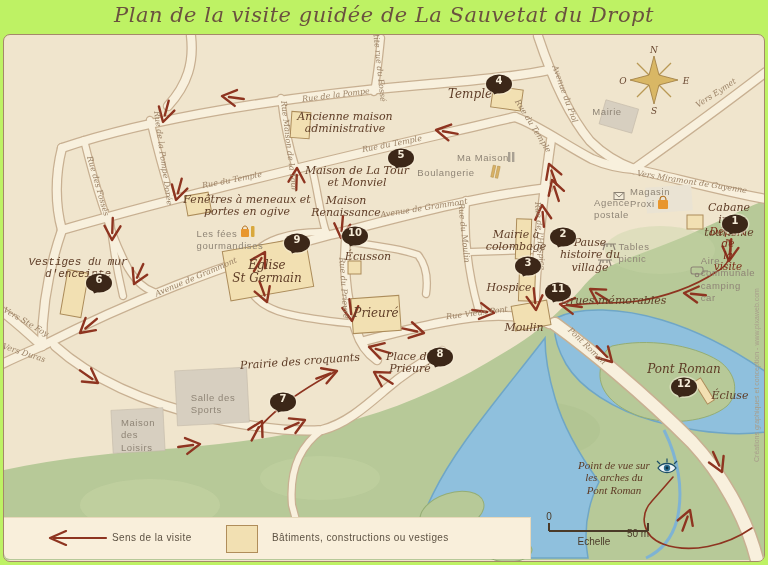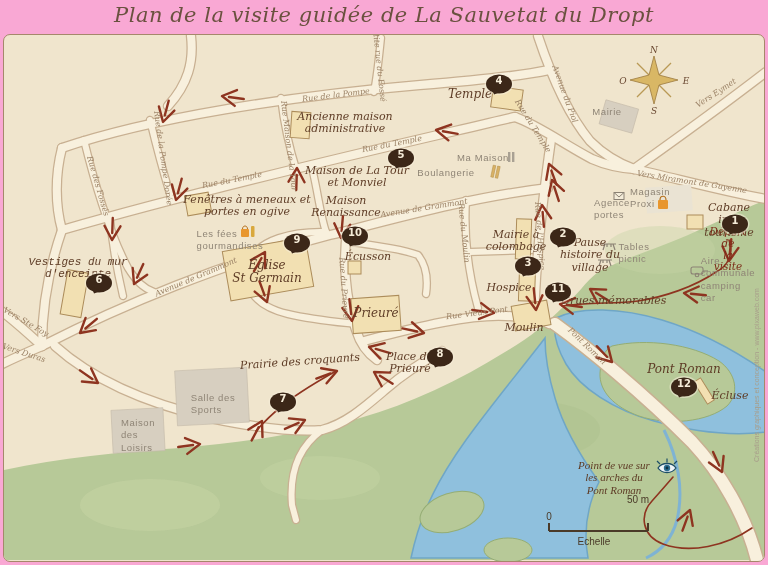--- a/index.html
+++ b/index.html
@@ -1,16 +1,16 @@
 <!DOCTYPE html>
 <html><head>
 <meta charset="utf-8">
 <style>
   html,body{margin:0;padding:0;background:#fbf2e4;}
-  .page{position:relative;width:768px;height:565px;background:#f9a8d4;overflow:hidden;
+  .page{position:relative;width:768px;height:565px;background:#bef264;overflow:hidden;
         font-family:"DejaVu Serif",serif;}
   .title{position:absolute;top:3px;left:0;width:768px;text-align:center;
          font:italic 21px "DejaVu Serif",serif;color:#6a513f;letter-spacing:.5px;}
   .map{position:absolute;left:3px;top:34px;width:760px;height:526px;background:#f0e5cd;
        border:1px solid #a5886b;border-radius:7px;overflow:hidden;}
   .inner{position:absolute;left:-4px;top:-35px;width:768px;height:565px;}
   svg.base{position:absolute;left:0;top:0;}
   
   .case use{fill:none;stroke:#c8b092;stroke-linecap:round;stroke-linejoin:round;}
   .road use{fill:none;stroke:#f8f0dd;stroke-linecap:round;stroke-linejoin:round;}
@@ -310,21 +310,21 @@
         </div>
 
       <div>
 
       <div class="info rot" style="left: 607px; top: 112px; transform: translate(-50%, -50%) rotate(0deg);">Mairie</div>
           <div class="info rot" style="left: 483px; top: 158px; transform: translate(-50%, -50%) rotate(0deg);">Ma Maison</div>
           <div class="info rot" style="left: 446px; top: 173px; transform: translate(-50%, -50%) rotate(0deg);">Boulangerie</div>
           <div class="info rot" style="left: 650px; top: 198px; transform: translate(-50%, -50%) rotate(0deg);">Magasin
 Proxi</div>
           <div class="info rot" style="left: 612px; top: 209px; transform: translate(-50%, -50%) rotate(0deg);">Agence
-portes</div>
+postale</div>
           <div class="info rot" style="left: 634px; top: 253px; transform: translate(-50%, -50%) rotate(0deg);">Tables
 picnic</div>
           <div class="info rot" style="left: 728px; top: 280px; transform: translate(-50%, -50%) rotate(0deg);">Aire
 communale
 camping car</div>
           <div class="info rot" style="left: 230px; top: 240px; transform: translate(-50%, -50%) rotate(0deg);">Les fées
 gourmandises</div>
           <div class="info rot" style="left: 213px; top: 404px; transform: translate(-50%, -50%) rotate(0deg);">Salle des
 Sports</div>
           <div class="info rot" style="left: 138px; top: 436px; transform: translate(-50%, -50%) rotate(0deg);">Maison
@@ -387,21 +387,29 @@
           <div class="marker" style="left: 558px; top: 292px;">11</div>
           <div class="marker" style="left: 684px; top: 387px;">12</div>
         </div>
 
       <div class="cl" style="left:654px;top:50px">N</div>
       <div class="cl" style="left:654px;top:111px">S</div>
       <div class="cl" style="left:686px;top:81px">E</div>
       <div class="cl" style="left:623px;top:81px">O</div>
 
       <div class="scaletxt" style="left:549px;top:511px">0</div>
-      <div class="scaletxt" style="left:638px;top:494px">50 m</div>
+      <div class="scaletxt" style="left:638px;top:528px">50 m</div>
       <div class="scaletxt" style="left:594px;top:536px">Echelle</div>
 
+      <div class="legend">
+        <svg width="70" height="16" style="position:absolute;left:36px;top:12px">
+          <path d="M 14,8 L 66,8 M 26,1 L 10,8 L 26,15" fill="none" stroke="#8e3420" stroke-width="2.2" stroke-linecap="round" stroke-linejoin="round"></path>
+        </svg>
+        <span class="ltxt" style="left:108px">Sens de la visite</span>
+        <div class="swatch"></div>
+        <span class="ltxt" style="left:268px">Bâtiments, constructions ou vestiges</span>
+      </div>
 
       <div class="credits">Créations graphiques et conception - www.pixaweb.com</div>
 
     </div>
   </div>
 </div>
 
 </body></html>

